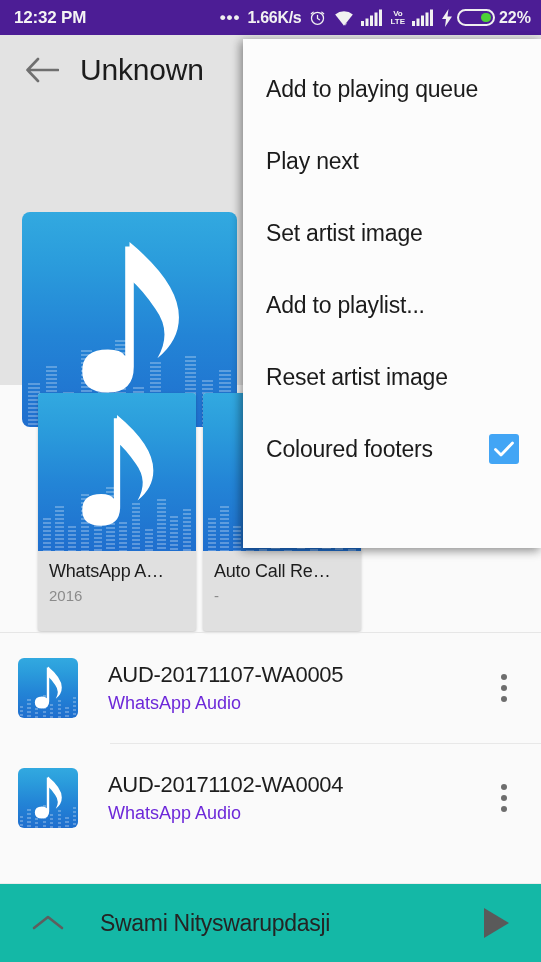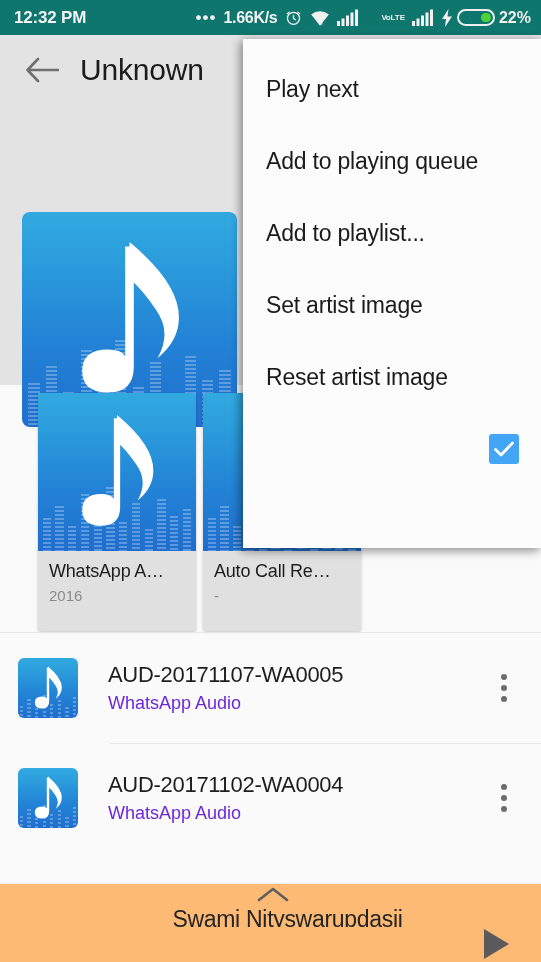--- a/index.html
+++ b/index.html
@@ -11,21 +11,21 @@
     font-family: "Liberation Sans", sans-serif;
     background: #fafafa;
     position: relative;
   }
 
   
   .status-bar {
     position: absolute;
     top: 0; left: 0;
     width: 541px; height: 35px;
-    background: #0f766e;
+    background: #4c1d95;
     display: flex;
     align-items: center;
     padding: 0 10px 0 14px;
     color: #f2f2f2;
   }
   .status-clock {
     font-size: 17px;
     font-weight: bold;
     letter-spacing: -0.2px;
     color: #f4f4f4;
@@ -39,24 +39,23 @@
   .dots-ellipsis {
     font-size: 17px; font-weight: bold; line-height: 10px;
     color: #efefef; letter-spacing: 1px;
   }
   .netspeed {
     font-size: 16px; font-weight: bold; color: #f2f2f2;
     letter-spacing: -0.3px;
   }
   .sb-icon { display: block; }
   .volte-box {
-    display: flex; flex-direction: row; align-items: center;
+    display: flex; flex-direction: column; align-items: center;
     line-height: 8px; font-size: 8px; font-weight: bold;
     color: #f2f2f2;
-    margin-left: 15px;
   }
   .volte-box .v1 { letter-spacing: -0.3px; }
   .battery-wrap { display: flex; align-items: center; gap: 4px; }
   .battery-shell {
     width: 38px; height: 17px;
     border: 2px solid #efefef;
     border-radius: 9px;
     position: relative;
     padding: 2px;
     display: flex; align-items: center;
@@ -204,26 +203,25 @@
   .kebab span {
     width: 6px; height: 6px; border-radius: 50%;
     background: #6d6d6d; display: block;
   }
 
   
   .mini-player {
     position: absolute;
     left: 0; bottom: 0;
     width: 541px; height: 79px;
-    background: #fdba74;
+    background: #14b8a6;
     border-top: 1px solid #ececec;
     display: flex;
     align-items: center;
     padding: 0 22px 0 26px;
-    flex-direction: column;
   }
   .chev-up { width: 44px; display: flex; justify-content: center; cursor: pointer; }
   .mini-title {
     margin-left: 30px;
     font-size: 23px;
     color: #242424;
     letter-spacing: -0.3px;
     white-space: nowrap;
     overflow: hidden;
   }
@@ -483,40 +481,41 @@
     <svg width="32" height="34" viewBox="0 0 32 34">
       <path d="M4 2 L29 17 L4 32 Z" fill="#5a5a5a"></path>
     </svg>
   </div>
 </div>
 
 <div class="popup-menu">
 
 
   <div class="menu-item">
+    <span class="menu-label">Add to playing queue</span>
+  </div>
+
+  <div class="menu-item">
     <span class="menu-label">Play next</span>
   </div>
 
   <div class="menu-item">
-    <span class="menu-label">Add to playing queue</span>
+    <span class="menu-label">Set artist image</span>
   </div>
 
   <div class="menu-item">
     <span class="menu-label">Add to playlist...</span>
   </div>
 
   <div class="menu-item">
-    <span class="menu-label">Set artist image</span>
+    <span class="menu-label">Reset artist image</span>
   </div>
 
   <div class="menu-item">
-    <span class="menu-label">Reset artist image</span>
-  </div>
-
-  <div class="menu-item">
+    <span class="menu-label">Coloured footers</span>
     <span class="menu-check">
       <svg width="22" height="18" viewBox="0 0 22 18">
         <path d="M2.5 9.5 L8 15 L19.5 3" fill="none" stroke="#ffffff" stroke-width="2.8" stroke-linecap="round" stroke-linejoin="round"></path>
       </svg>
     </span>
   </div>
 
 </div>
 
 </body></html>

